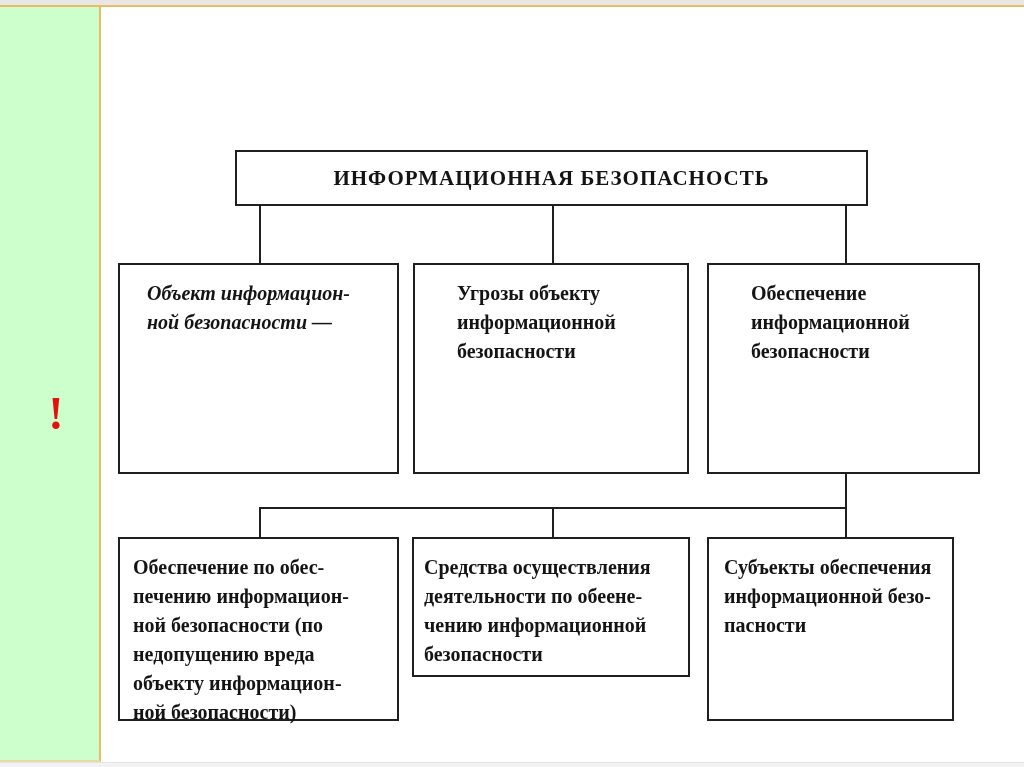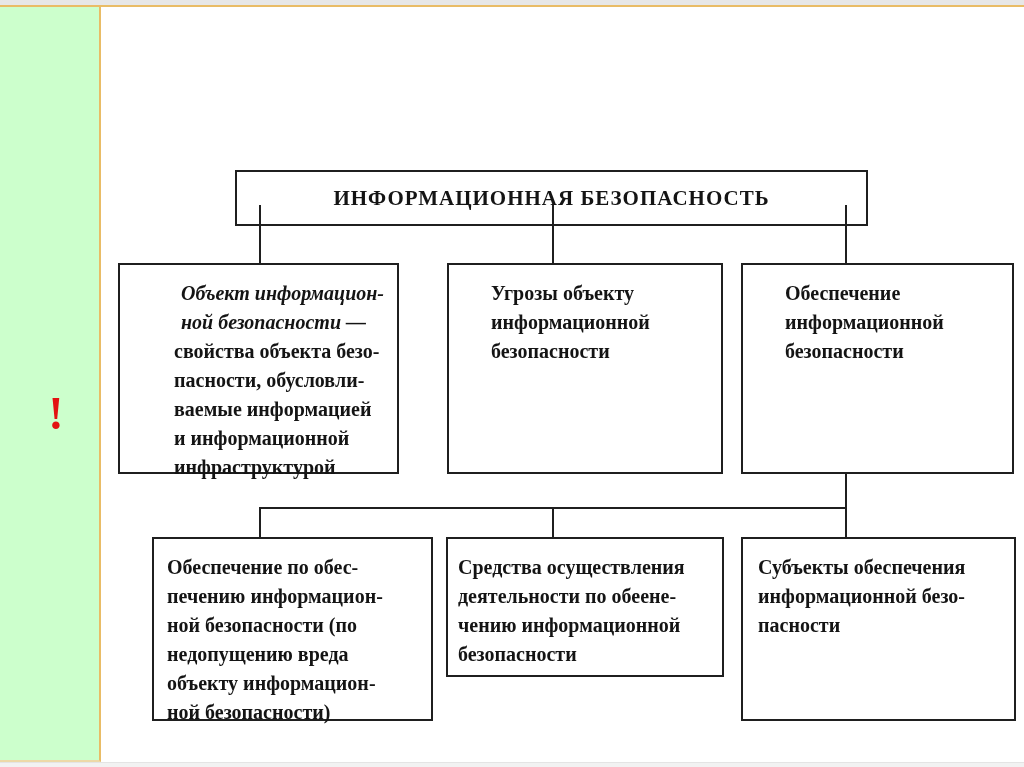--- a/index.html
+++ b/index.html
@@ -18,33 +18,33 @@
   }
   .excl{
     position:absolute;left:44px;top:384px;width:24px;
     color:#e31212;font-weight:bold;font-size:46px;line-height:46px;text-align:center;
   }
   
   .box{
     position:absolute;background:#ffffff;border:2px solid #1f1f1f;
     color:#141414;font-size:20px;line-height:29px;font-weight:bold;box-sizing:border-box;
   }
-  .pre{white-space:pre-line;margin-left:34px;}
+  .pre{white-space:pre-line;}
   .root-box{
     left:235px;top:150px;width:633px;height:56px;
     display:flex;align-items:center;justify-content:center;
-    font-size:21px;letter-spacing:1px;text-align:center;margin-top:20px;
+    font-size:21px;letter-spacing:1px;text-align:center;
   }
   .box-object   {left:118px;top:263px;width:281px;height:211px;padding:14px 10px 0 20px;}
   .box-object .emph{font-style:italic;padding-left:7px;}
   .box-threats  {left:413px;top:263px;width:276px;height:211px;padding:14px 10px 0 42px;}
   .box-provision{left:707px;top:263px;width:273px;height:211px;padding:14px 10px 15px 42px;}
   .box-activity {left:118px;top:537px;width:281px;height:184px;padding:14px 8px 0 13px;}
   .box-means    {left:412px;top:537px;width:278px;height:140px;padding:14px 6px 0 10px;}
-  .box-subjects {left:707px;top:537px;width:275px;height:184px;padding:14px 8px 0 15px;}
+  .box-subjects {left:707px;top:537px;width:247px;height:184px;padding:14px 8px 0 15px;}
   
   .line{position:absolute;background:#1f1f1f;}
   .v{width:2px;}
   .h{height:2px;}
 </style>
 </head>
 <body>
 
 <div id="stage">
 
@@ -59,25 +59,20 @@
     <span>ИНФОРМАЦИОННАЯ БЕЗОПАСНОСТЬ</span>
   </div>
 
   <div class="line v" style="left:259px;top:205px;height:60px;"></div>
   <div class="line v" style="left:552px;top:205px;height:60px;"></div>
   <div class="line v" style="left:845px;top:205px;height:60px;"></div>
 
   <div class="box box-object">
     <div class="emph pre">Объект информацион-
 ной безопасности —</div>
-    <div class="pre">свойства объекта безо-
-пасности, обусловли-
-ваемые информацией
-и информационной
-инфраструктурой</div>
   </div>
   <div class="box box-threats pre">Угрозы объекту
 информационной
 безопасности</div>
   <div class="box box-provision pre">Обеспечение
 информационной
 безопасности</div>
 
   <div class="line v" style="left:845px;top:473px;height:64px;"></div>
   <div class="line h" style="left:259px;top:507px;width:588px;"></div>

